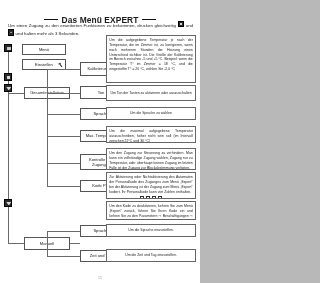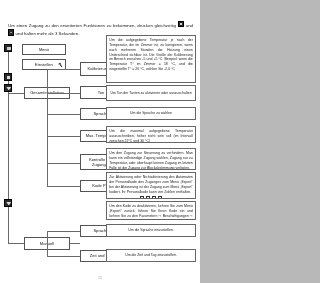--- a/index.html
+++ b/index.html
@@ -190,20 +190,27 @@
     text-align: center;
     font-size: 3.4px;
     color: #9a9a9a;
   }
 </style>
 </head>
 <body>
 
 <div id="page">
 
+  <div id="header">
+    <span class="hdr-row">
+      <span class="hdr-rule"></span>
+      <span id="header-title">Das Menü EXPERT</span>
+      <span class="hdr-rule"></span>
+    </span>
+  </div>
 
   <div id="intro"><span>Um einen Zugang zu den erweiterten Funktionen zu bekommen, drücken gleichzeitig </span><span class="inline-key"></span><span> und </span><span class="inline-key k2"></span><span> und halten mehr als 3 Sekunden.</span></div>
 
   <div class="box" style="left:22px; top:44px; width:44px; height:11px;">
     <span>Menü</span>
   </div>
 
   <div class="keybox menu" style="left:4px; top:44px;">
     <span class="face"></span>
   </div>

